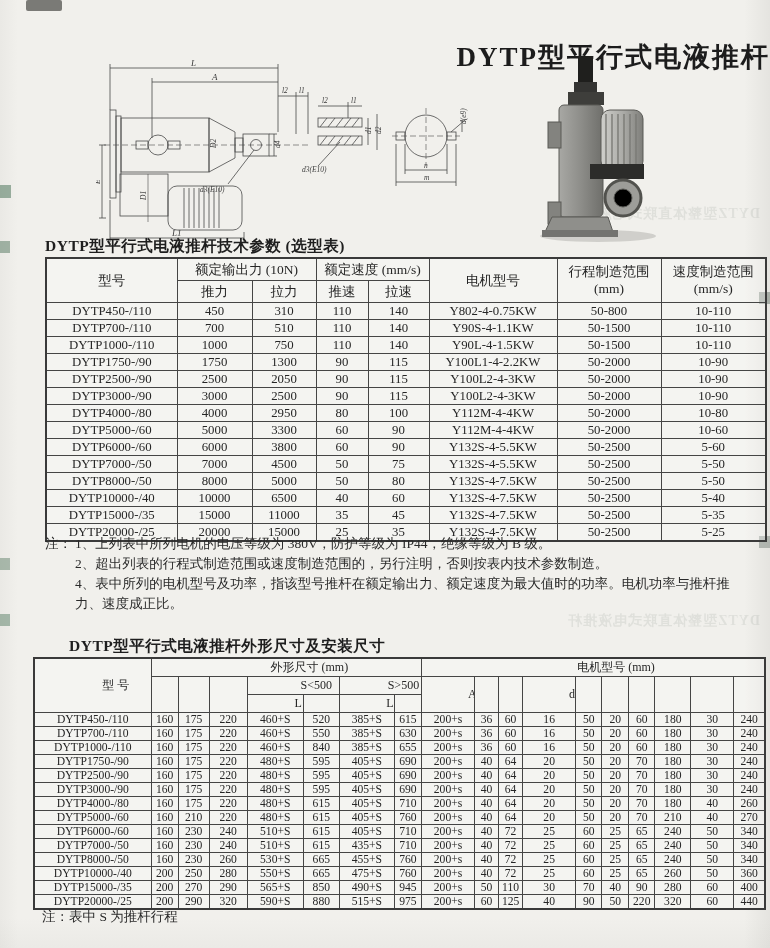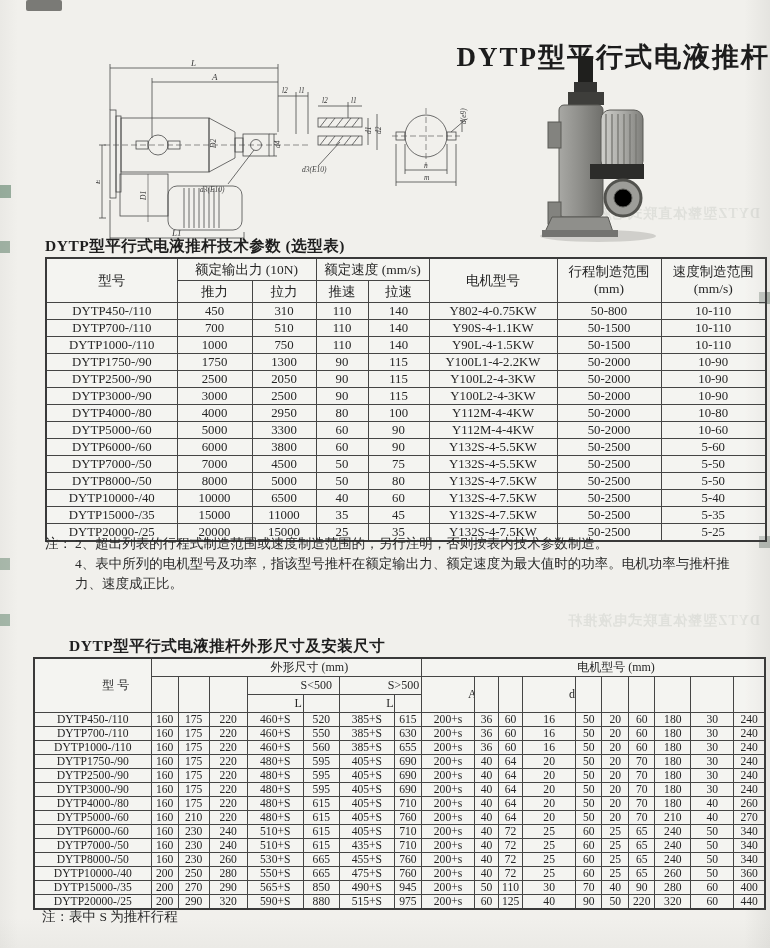--- a/index.html
+++ b/index.html
@@ -387,20 +387,21 @@
         <td>Y132S-4-7.5KW</td>
         <td>50-2500</td>
         <td>5-25</td>
       </tr>
     </tbody>
 </table>
 
 <div class="notes1">
   <span class="note-label">注：</span>
   <div class="note-items">
+      <div class="note-line">1、上列表中所列电机的电压等级为 380V，防护等级为 IP44，绝缘等级为 B 级。</div>
       <div class="note-line">2、超出列表的行程式制造范围或速度制造范围的，另行注明，否则按表内技术参数制造。</div>
       <div class="note-line">4、表中所列的电机型号及功率，指该型号推杆在额定输出力、额定速度为最大值时的功率。电机功率与推杆推力、速度成正比。</div>
     </div>
 </div>
 
 <div class="sec-title" id="sec2">DYTP型平行式电液推杆外形尺寸及安装尺寸</div>
 
 <table id="table2">
   <colgroup>
     <col style="width:117px">
@@ -492,21 +493,21 @@
         <td>180</td>
         <td>30</td>
         <td>240</td>
       </tr>
       <tr>
         <td>DYTP1000-/110</td>
         <td>160</td>
         <td>175</td>
         <td>220</td>
         <td>460+S</td>
-        <td>560</td>
+        <td>840</td>
         <td>385+S</td>
         <td>655</td>
         <td>200+s</td>
         <td>36</td>
         <td>60</td>
         <td>16</td>
         <td>50</td>
         <td>20</td>
         <td>60</td>
         <td>180</td>

